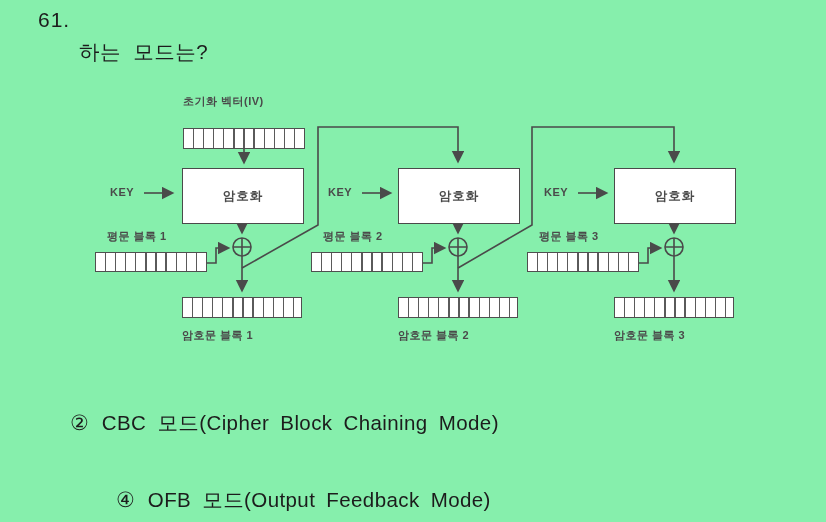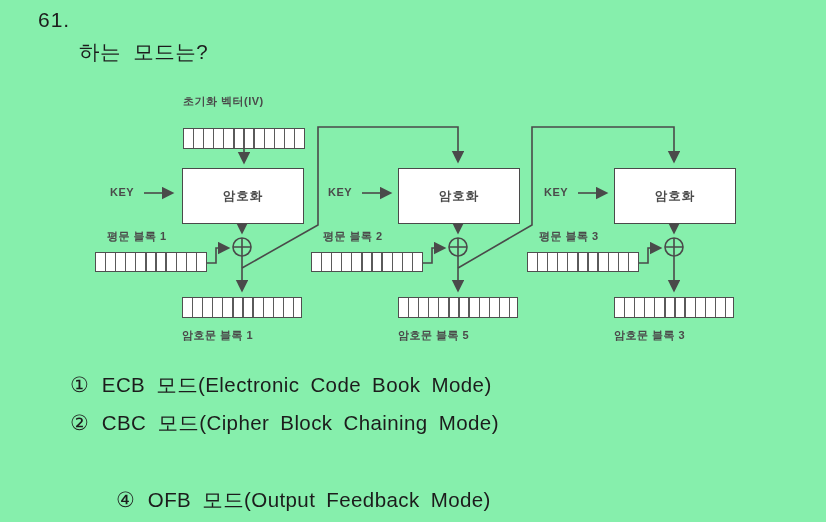--- a/index.html
+++ b/index.html
@@ -110,28 +110,25 @@
     <div class="dg-label" style="left:107px; top:229px;">평문 블록 1</div>
     <div class="bitblock" style="left:95px; top:252px; width:112px; height:20px;"></div>
     <div class="dg-label" style="left:323px; top:229px;">평문 블록 2</div>
     <div class="bitblock" style="left:311px; top:252px; width:112px; height:20px;"></div>
     <div class="dg-label" style="left:539px; top:229px;">평문 블록 3</div>
     <div class="bitblock" style="left:527px; top:252px; width:112px; height:20px;"></div>
 
     <div class="bitblock" style="left:182px; top:297px; width:120px; height:21px;"></div>
     <div class="dg-label center" style="left:182px; top:328px; width:120px;">암호문 블록 1</div>
     <div class="bitblock" style="left:398px; top:297px; width:120px; height:21px;"></div>
-    <div class="dg-label center" style="left:398px; top:328px; width:120px;">암호문 블록 5</div>
+    <div class="dg-label center" style="left:398px; top:328px; width:120px;">암호문 블록 2</div>
     <div class="bitblock" style="left:614px; top:297px; width:120px; height:21px;"></div>
     <div class="dg-label center" style="left:614px; top:328px; width:120px;">암호문 블록 3</div>
   </div>
 
-  <div class="option" style="top:371px;">
-    <span class="opt-num">①</span><span class="opt-text">ECB 모드(Electronic Code Book Mode)</span>
-  </div>
   <div class="option" style="top:409px;">
     <span class="opt-num">②</span><span class="opt-text">CBC 모드(Cipher Block Chaining Mode)</span>
   </div>
   <div class="option" style="top:486px;margin-left:46px;">
     <span class="opt-num">④</span><span class="opt-text">OFB 모드(Output Feedback Mode)</span>
   </div>
 
 </div>
 
 </body></html>

